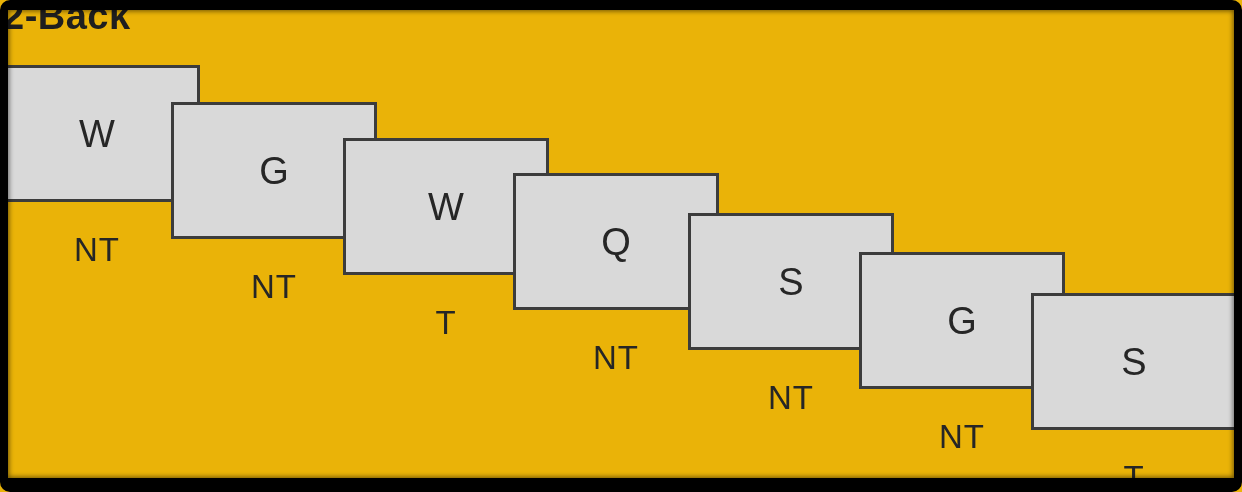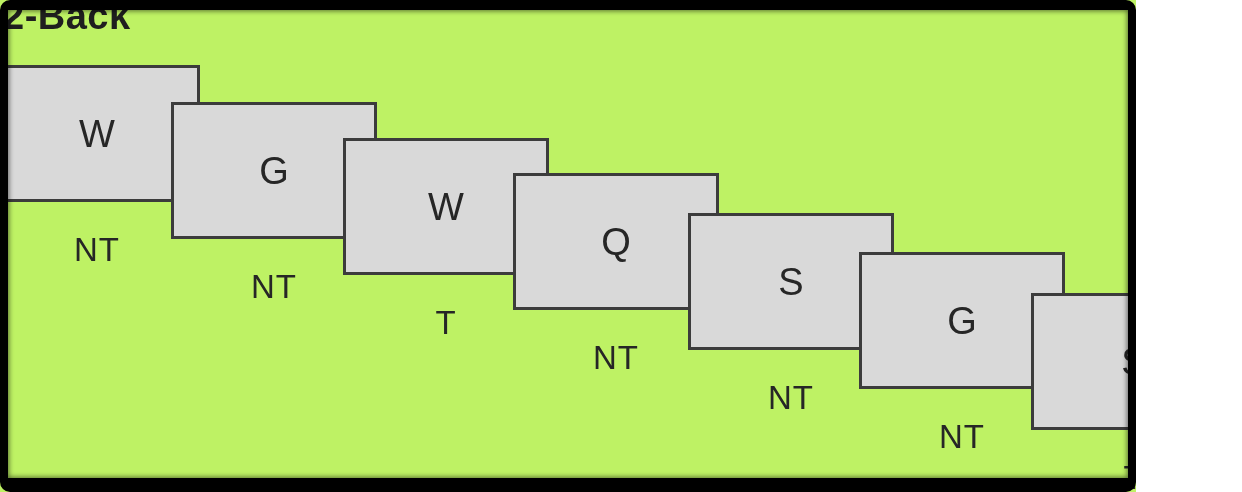--- a/index.html
+++ b/index.html
@@ -2,23 +2,23 @@
 <html style="--card-fill: #d9d9d9; --card-border: #3c3c3c; --frame: #000000;"><head>
 <meta charset="utf-8">
 <style>
   html, body {
     margin: 0;
     padding: 0;
     background: #ffffff;
   }
   #stage {
     position: relative;
-    width: 1136px;
+    width: 1242px;
     height: 492px;
-    background: #bef264;
+    background: #eab308;
     overflow: hidden;
     font-family: "Liberation Sans", sans-serif;
   }
   
   .frame {
     position: absolute;
     inset: 0;
     border-style: solid;
     border-color: var(--frame, #000);
     border-width: 10px 8px 14px 8px;

